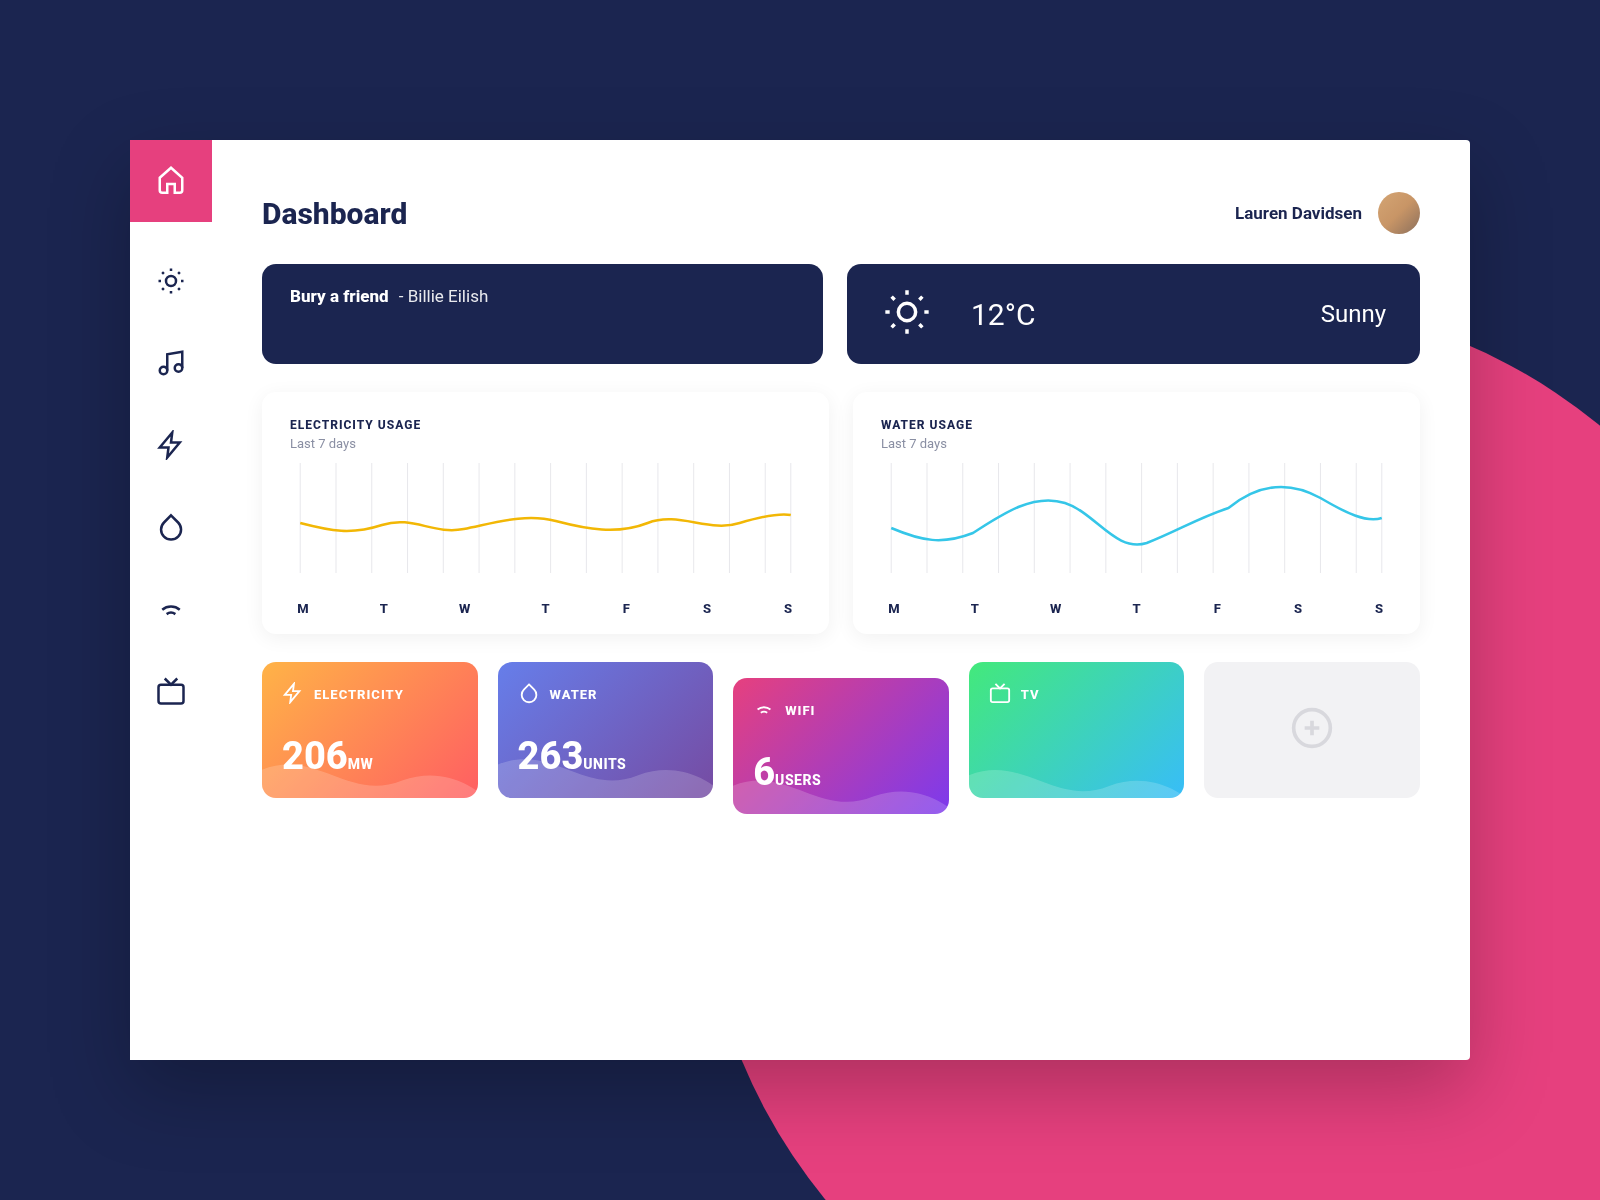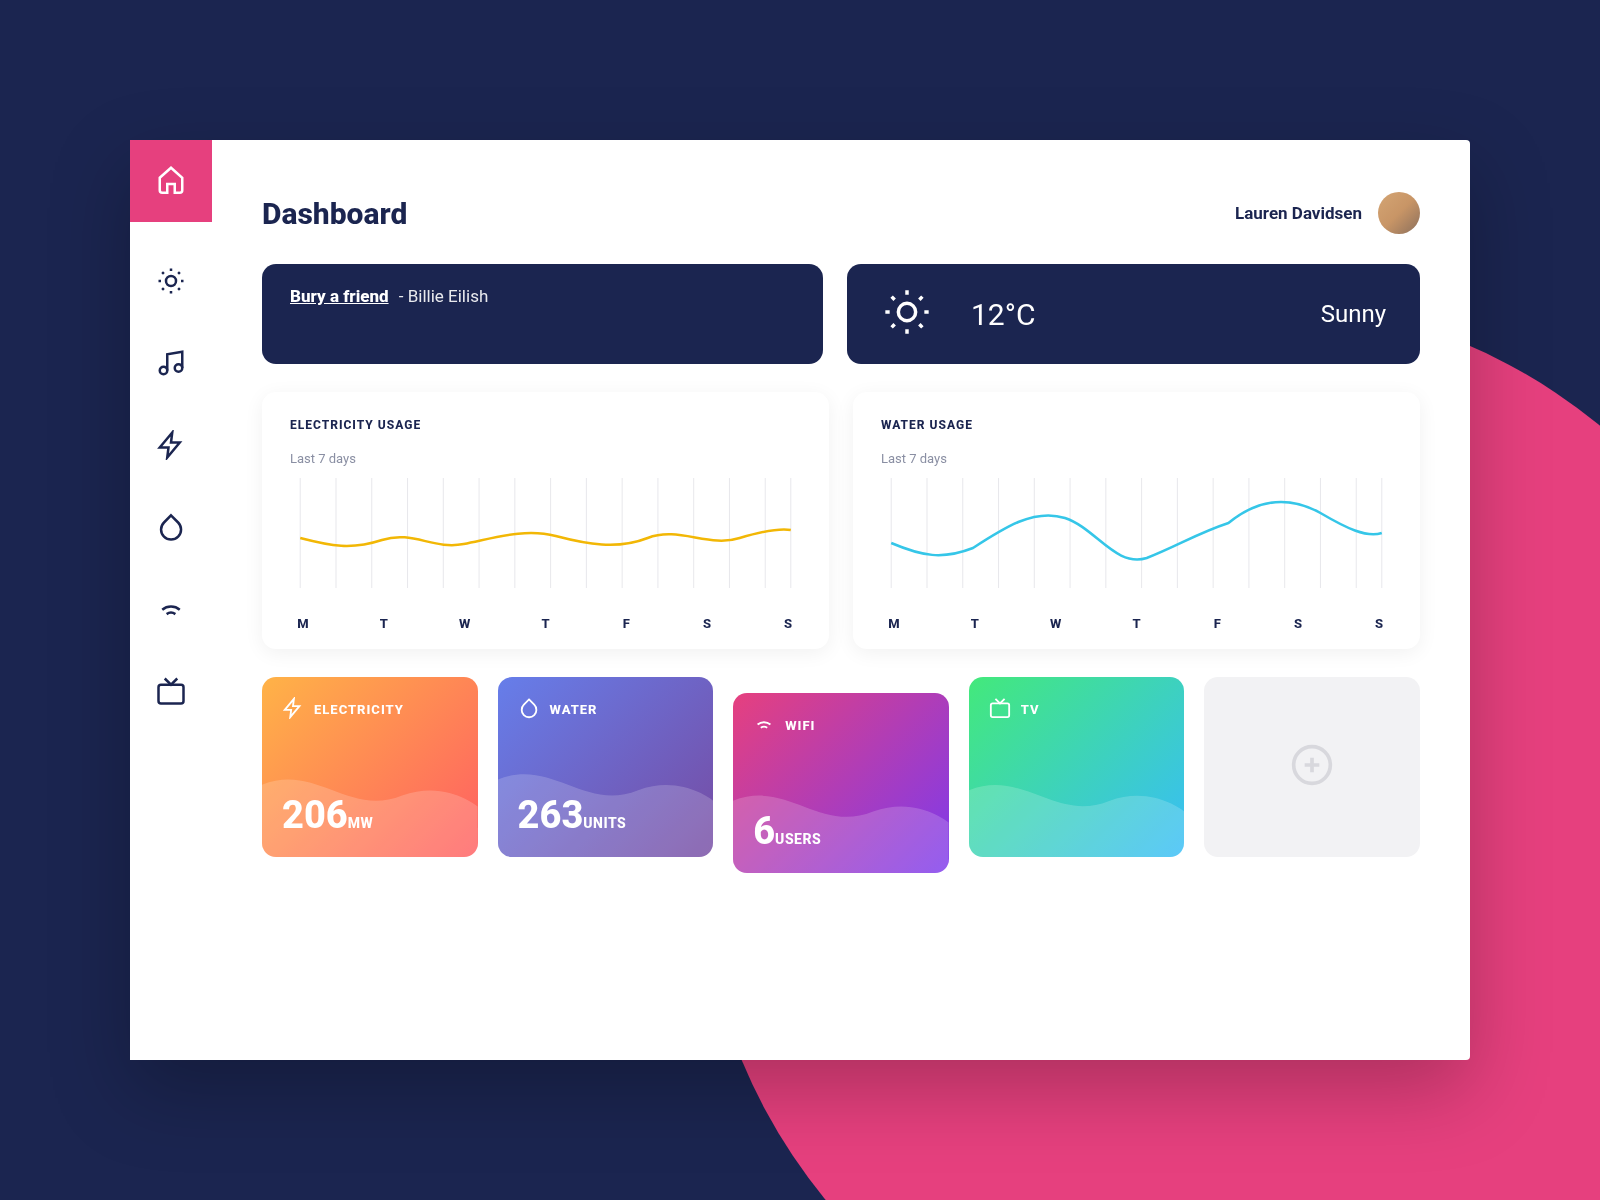--- a/index.html
+++ b/index.html
@@ -98,21 +98,21 @@
   color: #fff;
   padding: 22px 28px;
 }
 .music-card {
   flex: 1;
   display: flex;
   flex-direction: column;
   gap: 14px;
 }
 .music-title { font-size: 17px; }
-.music-title .song { font-weight: 800; text-decoration: underline; }
+.music-title .song { font-weight: 800; }
 .music-title .artist { font-weight: 400; opacity: 0.9; margin-left: 6px; }
 .music-controls {
   display: flex;
   align-items: center;
   gap: 10px;
 }
 .ctrl-btn {
   width: 30px;
   height: 30px;
   border: 2px solid #fff;
@@ -180,21 +180,21 @@
 }
 .usage-title {
   color: #1b2550;
   font-size: 12px;
   font-weight: 800;
   letter-spacing: 1px;
 }
 .usage-sub {
   color: #8a8fa3;
   font-size: 13px;
-  margin-top: 19px;
+  margin-top: 4px;
 }
 .chart {
   margin-top: 12px;
   position: relative;
   height: 130px;
 }
 .chart svg { width: 100%; height: 100%; }
 .chart-labels {
   display: flex;
   justify-content: space-between;
@@ -207,21 +207,21 @@
   font-weight: 800;
   width: 14px;
   text-align: center;
 }
 .tiles {
   display: flex;
   gap: 20px;
 }
 .tile {
   flex: 1;
-  height: 180px;
+  height: 136px;
   border-radius: 14px;
   padding: 20px;
   color: #fff;
   display: flex;
   flex-direction: column;
   justify-content: space-between;
   position: relative;
   overflow: hidden;
   cursor: pointer;
 }

